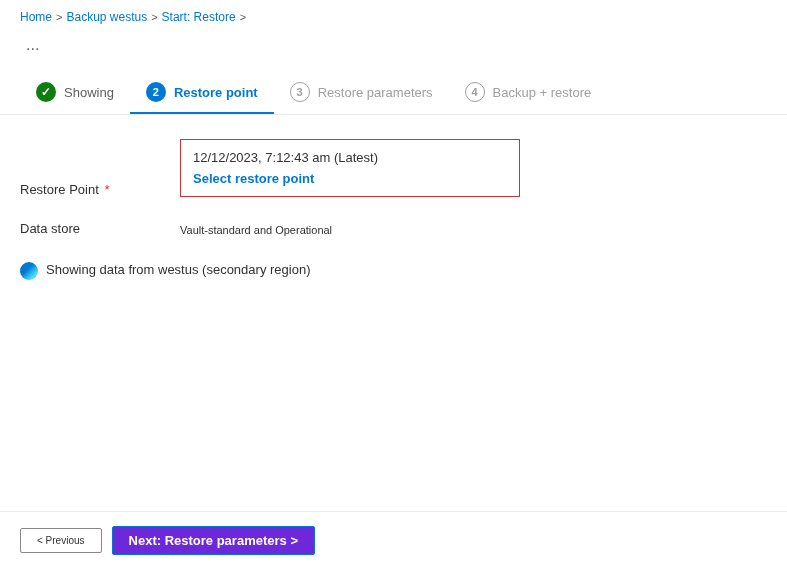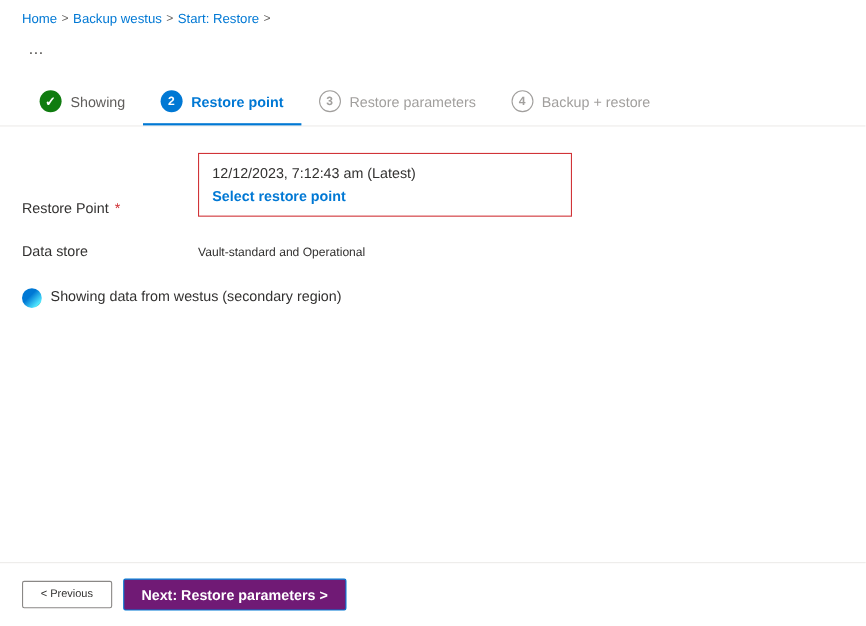--- a/index.html
+++ b/index.html
@@ -187,21 +187,21 @@
       background: #fff;
       color: #323130;
       cursor: pointer;
       font-size: 10px;
       border-radius: 2px;
     }
 
     .btn-next {
       padding: 6px 16px;
       border: 1px solid #0078d4;
-      background: #701a75;
+      background: #6d28d9;
       color: #fff;
       cursor: pointer;
       font-size: 13px;
       border-radius: 2px;
       font-weight: 600;
     }
   </style>
 </head>
 <body>
 

